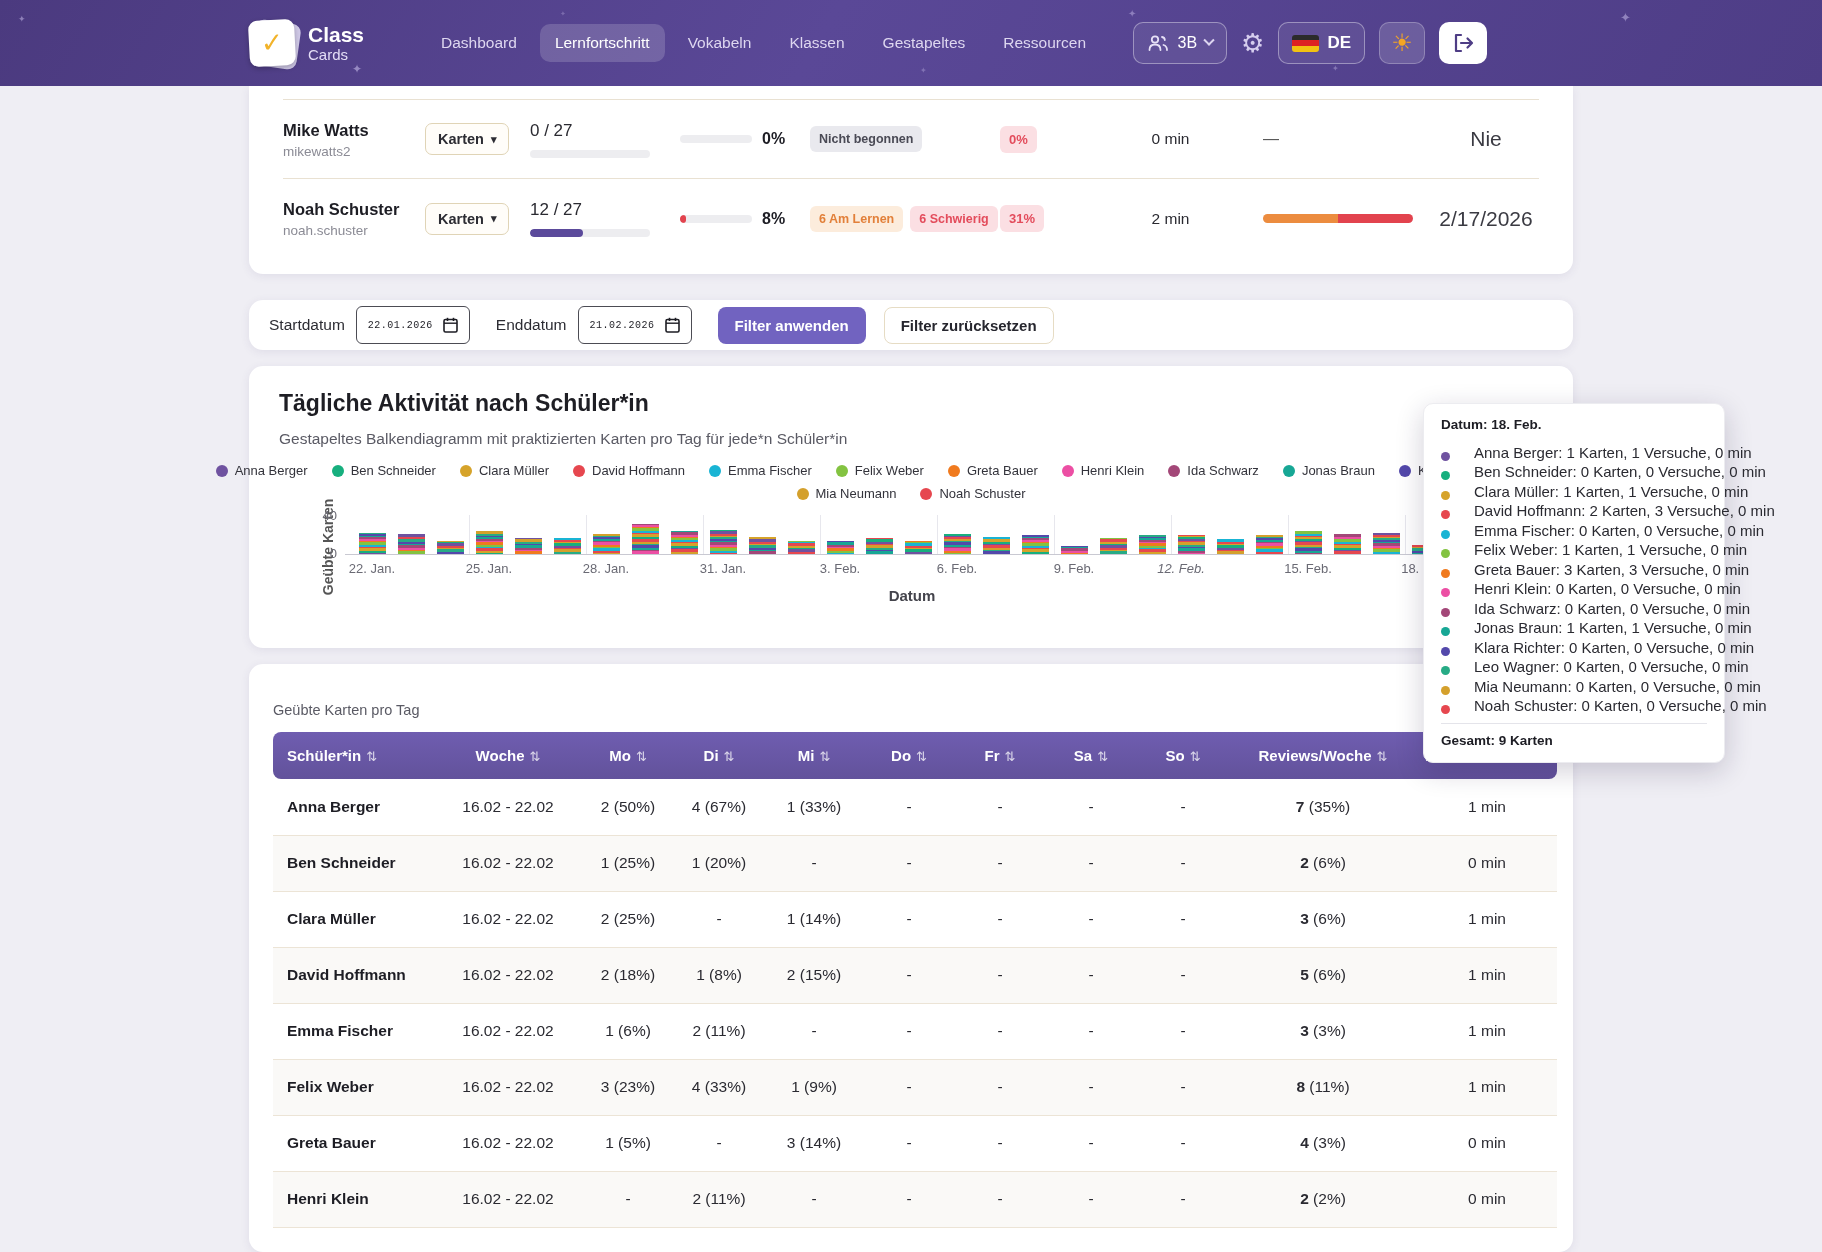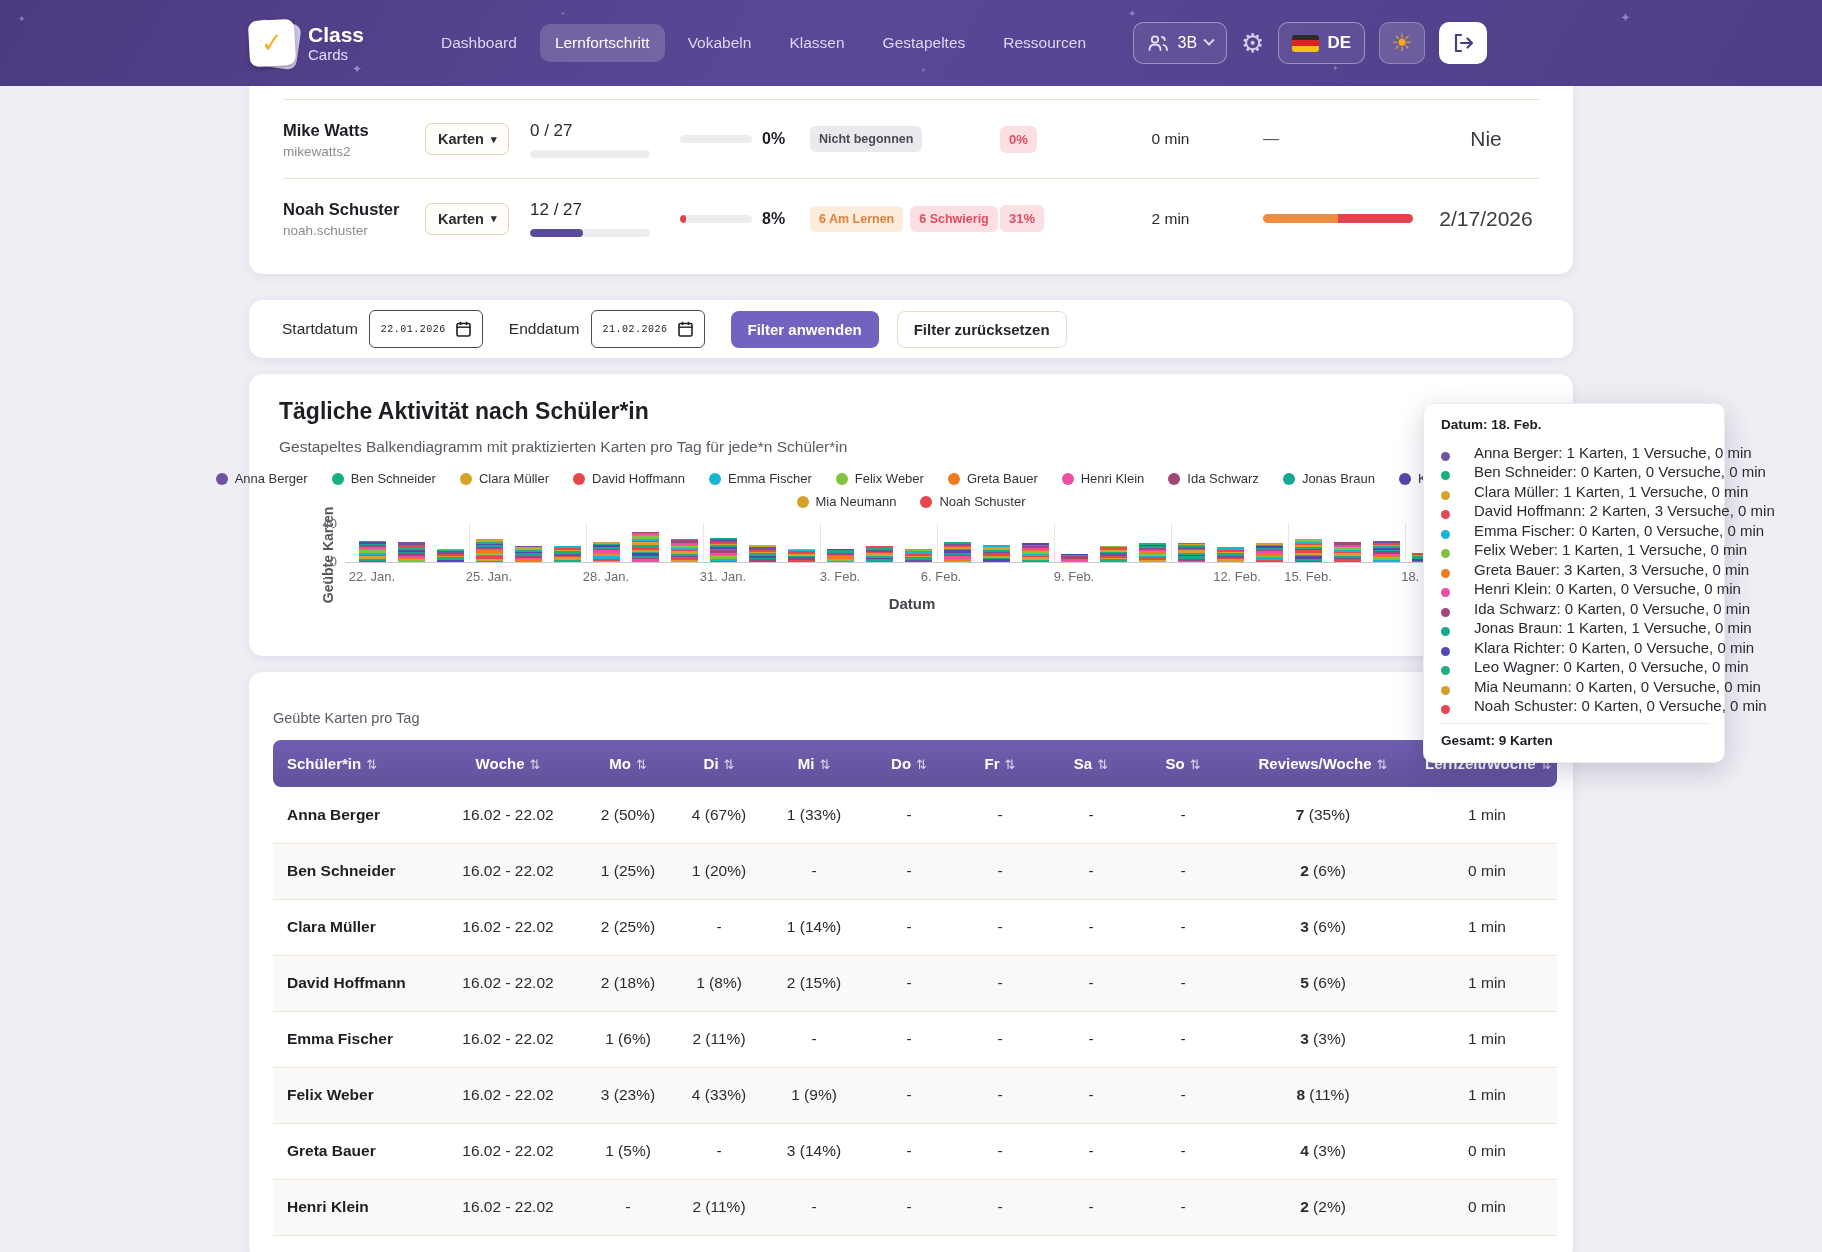--- a/index.html
+++ b/index.html
@@ -61,21 +61,21 @@
   .badge.neutral { background:#e9e9ee; color:#4a4a55; }
   .badge.warn { background:#fcecdc; color:#e2803a; }
   .badge.danger { background:#fbdfe3; color:#e34c5c; }
   .score-badge { font-size:13px; font-weight:bold; background:#fbdfe3; color:#e34c5c; border-radius:6px; padding:6px 9px; display:inline-block; }
   .cell-center { text-align:center; font-size:15.5px; color:#2a2a31; }
   .trend-dash { font-size:16px; color:#555; }
   .trendbar { width:150px; height:9px; border-radius:5px; overflow:hidden; display:flex; }
   .last-date { text-align:center; font-size:21px; color:#3a3a42; }
 
   
-  .filter-card { margin-top:26px; height:58px; display:flex; align-items:center; padding:0 33px; }
+  .filter-card { margin-top:26px; height:50px; display:flex; align-items:center; padding:0 20px; }
   .flabel { font-size:15.5px; color:#2c2c33; margin-right:11px; }
   .datebox { display:flex; align-items:center; gap:10px; border:1.5px solid #4c4c54; border-radius:6px; height:38px; padding:0 11px; background:#fff; cursor:pointer; margin-right:26px; }
   .datebox .dval { font-family:Liberation Mono, monospace; font-size:10px; color:#1d1d24; letter-spacing:.5px; }
   .btn-apply { background:#7163c0; color:#fff; border:none; border-radius:8px; font-size:15px; font-weight:bold; padding:10px 17px; cursor:pointer; margin-right:18px; font-family:inherit; }
   .btn-reset { background:#fff; color:#26262e; border:1.5px solid #e6dcc4; border-radius:8px; font-size:15px; font-weight:bold; padding:9px 16px; cursor:pointer; font-family:inherit; }
 
   
   .chart-card { margin-top:16px; height:282px; padding:24px 30px 0; position:relative; }
   .card-title { font-size:23px; font-weight:bold; color:#1e1e24; }
   .card-sub { font-size:15.5px; color:#5a5a64; margin-top:13px; }
@@ -674,23 +674,23 @@
             <i style="height: 0.97px; background: rgb(212, 160, 44);"></i>
             <i style="height: 1.94px; background: rgb(230, 71, 79);"></i>
           </div>
         </div>
       <div class="xticks" id="xticks">
           <span style="left: 27px;">22. Jan.</span>
           <span style="left: 144px;">25. Jan.</span>
           <span style="left: 261px;">28. Jan.</span>
           <span style="left: 378px;">31. Jan.</span>
           <span style="left: 495px;">3. Feb.</span>
-          <span style="left: 596px;">6. Feb.</span>
+          <span style="left: 612px;">6. Feb.</span>
           <span style="left: 729px;">9. Feb.</span>
-          <span style="left: 892px;">12. Feb.</span>
+          <span style="left: 836px; font-style: italic;">12. Feb.</span>
           <span style="left: 963px;">15. Feb.</span>
           <span style="left: 1080px;">18. Feb.</span>
         </div>
       <div class="xlab">Datum</div>
     </div>
   </section>
 
   <section class="card weekly-card">
     <p class="card-sub">Geübte Karten pro Tag</p>
     <table class="week">

